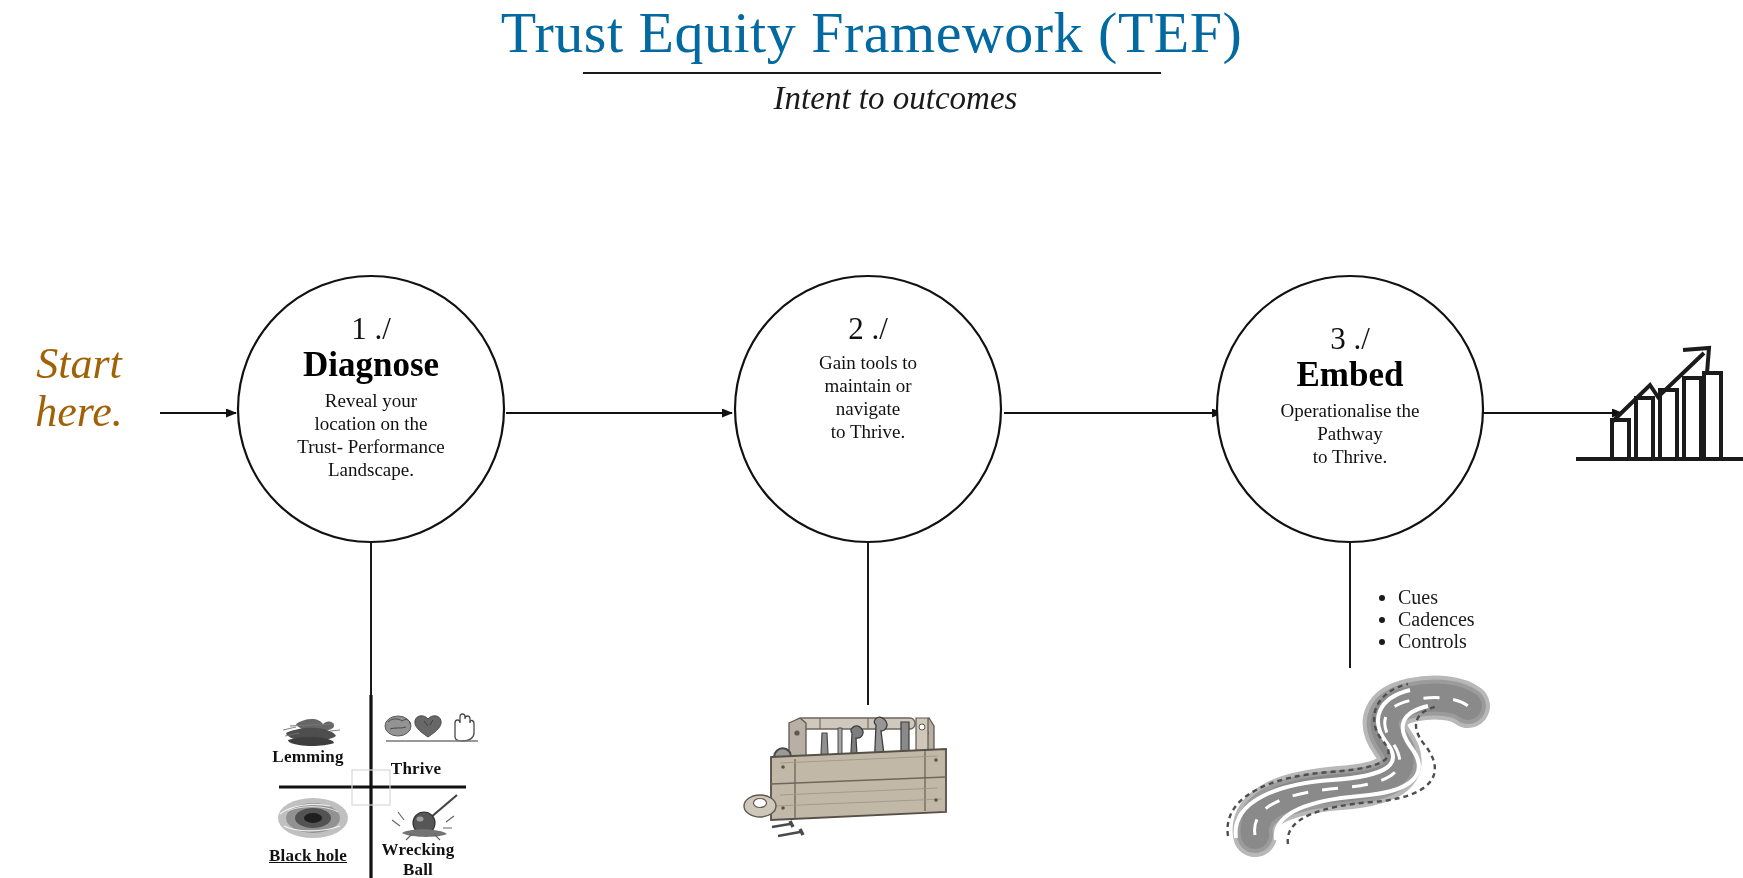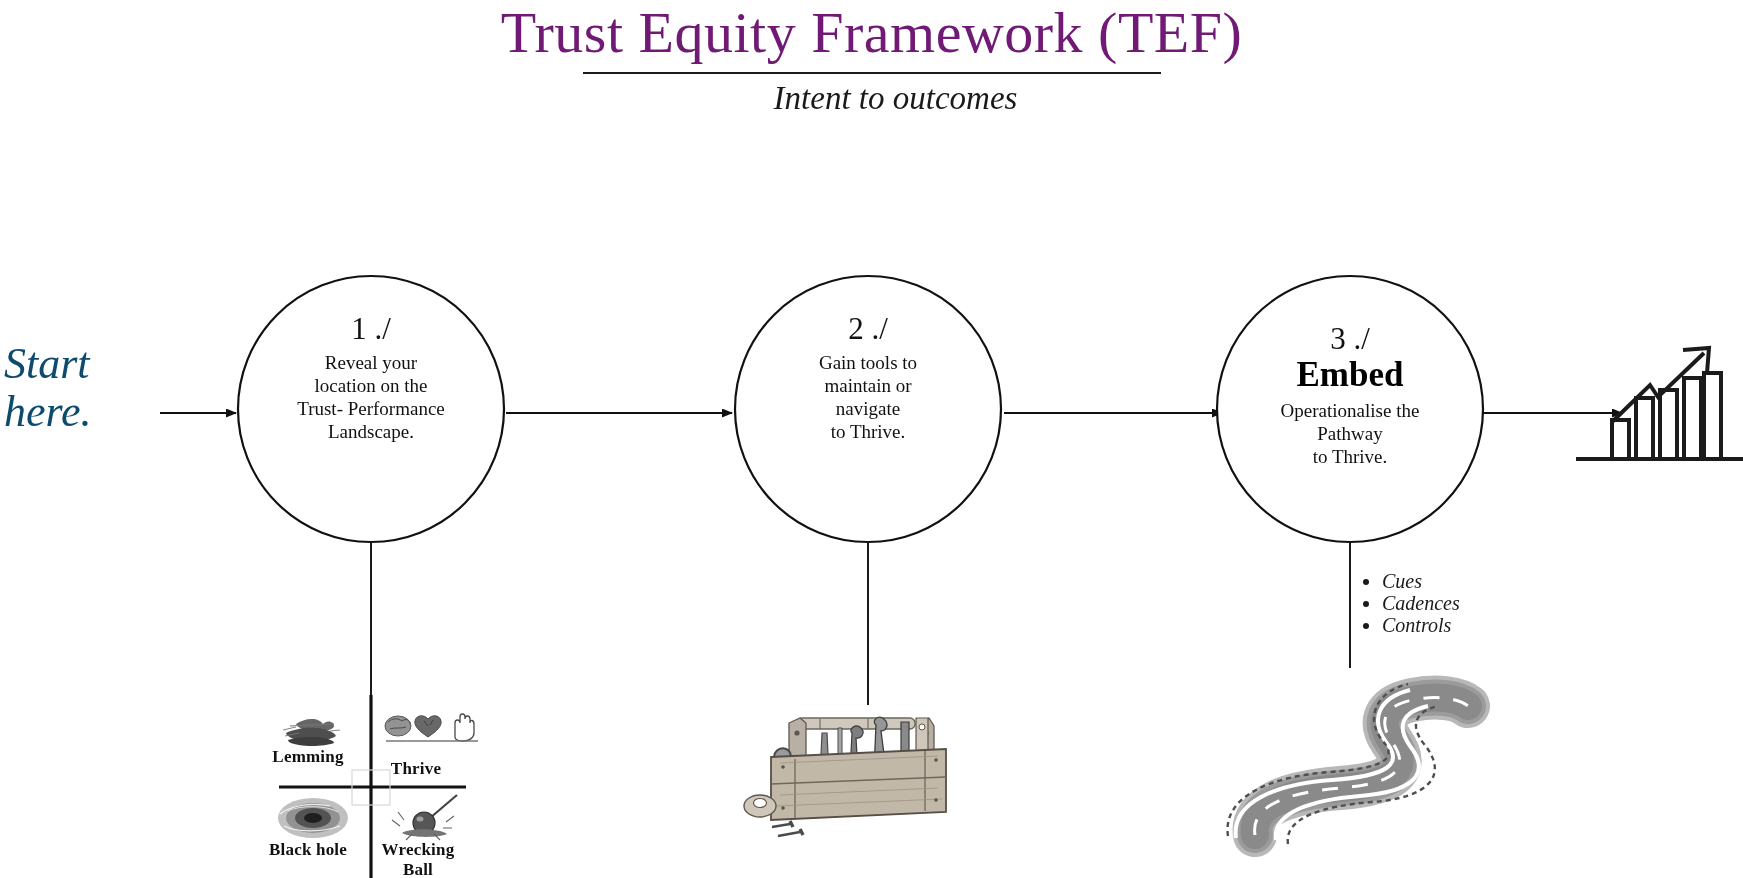--- a/index.html
+++ b/index.html
@@ -23,21 +23,21 @@
     top: 0;
     width: 1743px;
     text-align: center;
   }
   #main-title {
     font-family: "Liberation Serif", "DejaVu Serif", serif;
     font-size: 58px;
     line-height: 62px;
     font-weight: 400;
     letter-spacing: 0.5px;
-    color: #701a75;
+    color: #0369a1;
     padding-top: 2px;
   }
   #title-rule {
     width: 578px;
     height: 2px;
     background: #1a1a1a;
     margin: 8px auto 0 auto;
   }
   #subtitle {
     font-family: "Liberation Serif", "DejaVu Serif", serif;
@@ -51,22 +51,22 @@
 
   
   #start-here {
     position: absolute;
     left: 4px;
     top: 340px;
     width: 150px;
     font-style: italic;
     font-size: 44px;
     line-height: 48px;
-    color: #0c4a6e;
-    text-align: left;
+    color: #a16207;
+    text-align: center;
   }
 
   
   #canvas {
     position: absolute;
     left: 0;
     top: 0;
     width: 1743px;
     height: 878px;
   }
@@ -100,24 +100,23 @@
 
   
   #embed-bullets {
     position: absolute;
     left: 1360px;
     top: 571px;
     font-size: 20px;
     line-height: 21px;
   }
   #embed-bullets ul {
-    margin: 0;
+    margin: 16px;
     padding-left: 22px;
     list-style: disc;
-    font-style: italic;
   }
   #embed-bullets li {
     color: #1a1a1a;
     padding: 0;
     margin: 0 0 1px 0;
   }
 
   
   #quadrant {
     position: absolute;
@@ -271,20 +270,21 @@
     <rect x="1660" y="390" width="17" height="69" fill="none" stroke="#1b1b1b" stroke-width="4"></rect>
     <rect x="1684" y="378" width="17" height="81" fill="none" stroke="#1b1b1b" stroke-width="4"></rect>
     <rect x="1704" y="373" width="17" height="86" fill="none" stroke="#1b1b1b" stroke-width="4"></rect>
     <path d="M1612,422 L1650,385 L1658,397 L1704,353" stroke="#1b1b1b" stroke-width="4" fill="none"></path>
     <path d="M1683,350 L1709,348 L1707,373" stroke="#1b1b1b" stroke-width="4" fill="none"></path>
   </g>
 </svg>
 
 <div class="node-text" style="left:251px; top:312px; width:240px;">
   <div class="node-num">1 ./</div>
+  <div class="node-title">Diagnose</div>
   <div class="node-desc">
     <div>Reveal your</div>
     <div>location on the</div>
     <div>Trust- Performance</div>
     <div>Landscape.</div>
   </div>
 </div>
 
 <div class="node-text" style="left:748px; top:312px; width:240px;">
   <div class="node-num">2 ./</div>
@@ -314,19 +314,19 @@
   </ul>
 </div>
 
 <div id="quadrant">
   <div class="quad-cell" style="left:-8px; top:46px;">
     <div class="quad-label">Lemming</div>
   </div>
   <div class="quad-cell" style="left:100px; top:58px;">
     <div class="quad-label">Thrive</div>
   </div>
-  <div class="quad-cell" style="left:-8px; top:139px;">
+  <div class="quad-cell" style="left:-8px; top:145px;text-decoration:underline;">
     <div class="quad-label">Black hole</div>
   </div>
   <div class="quad-cell" style="left:96px; top:139px; width:100px;">
     <div class="quad-label">Wrecking Ball</div>
   </div>
 </div>
 
 </body></html>

